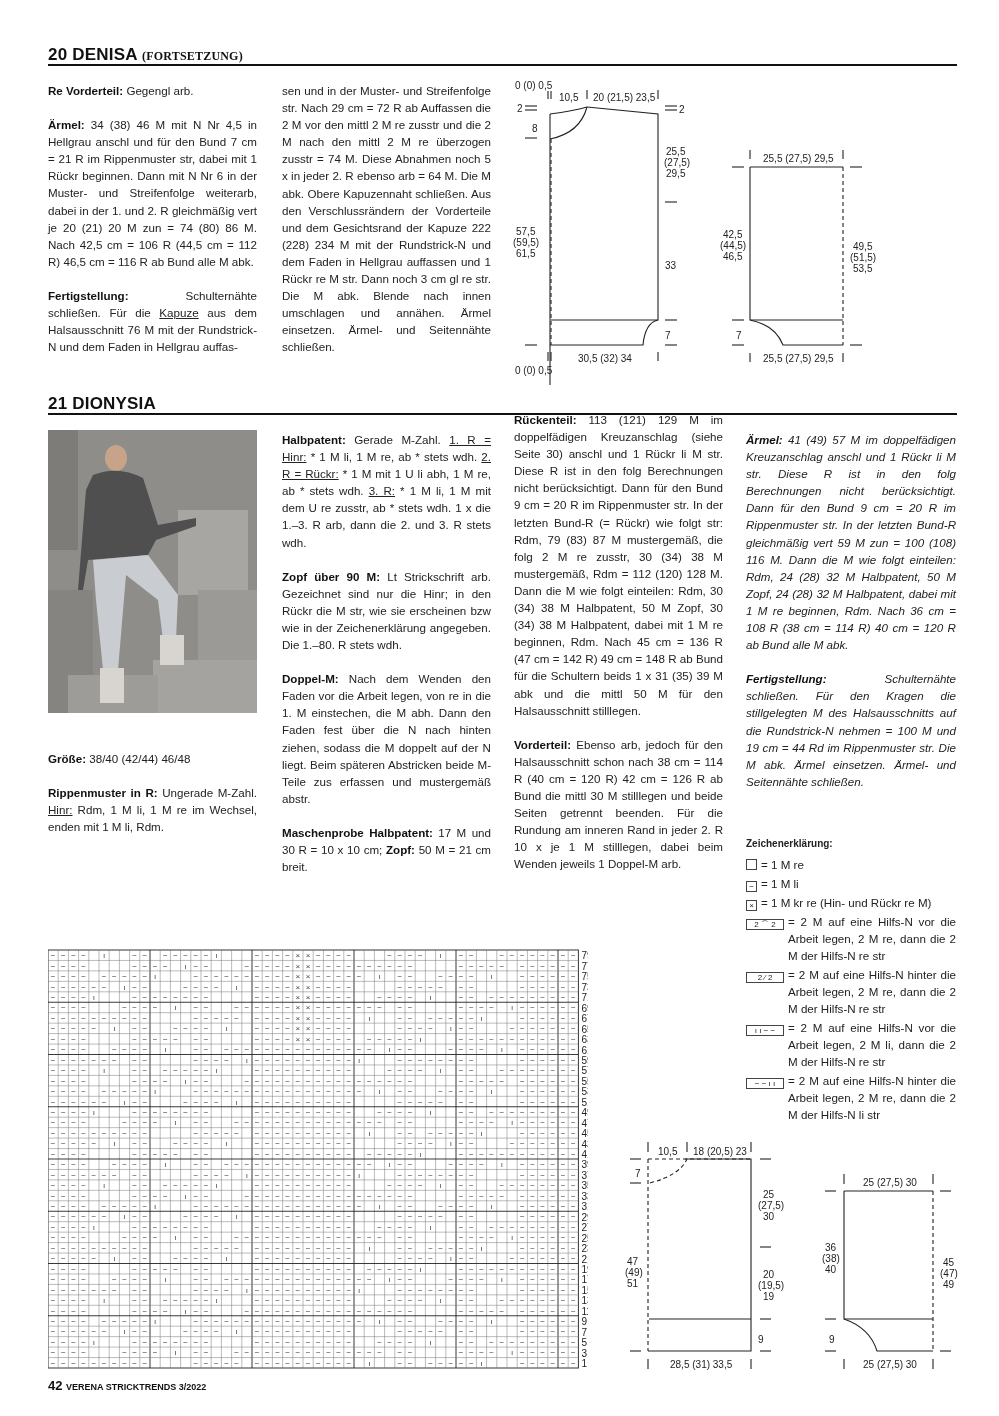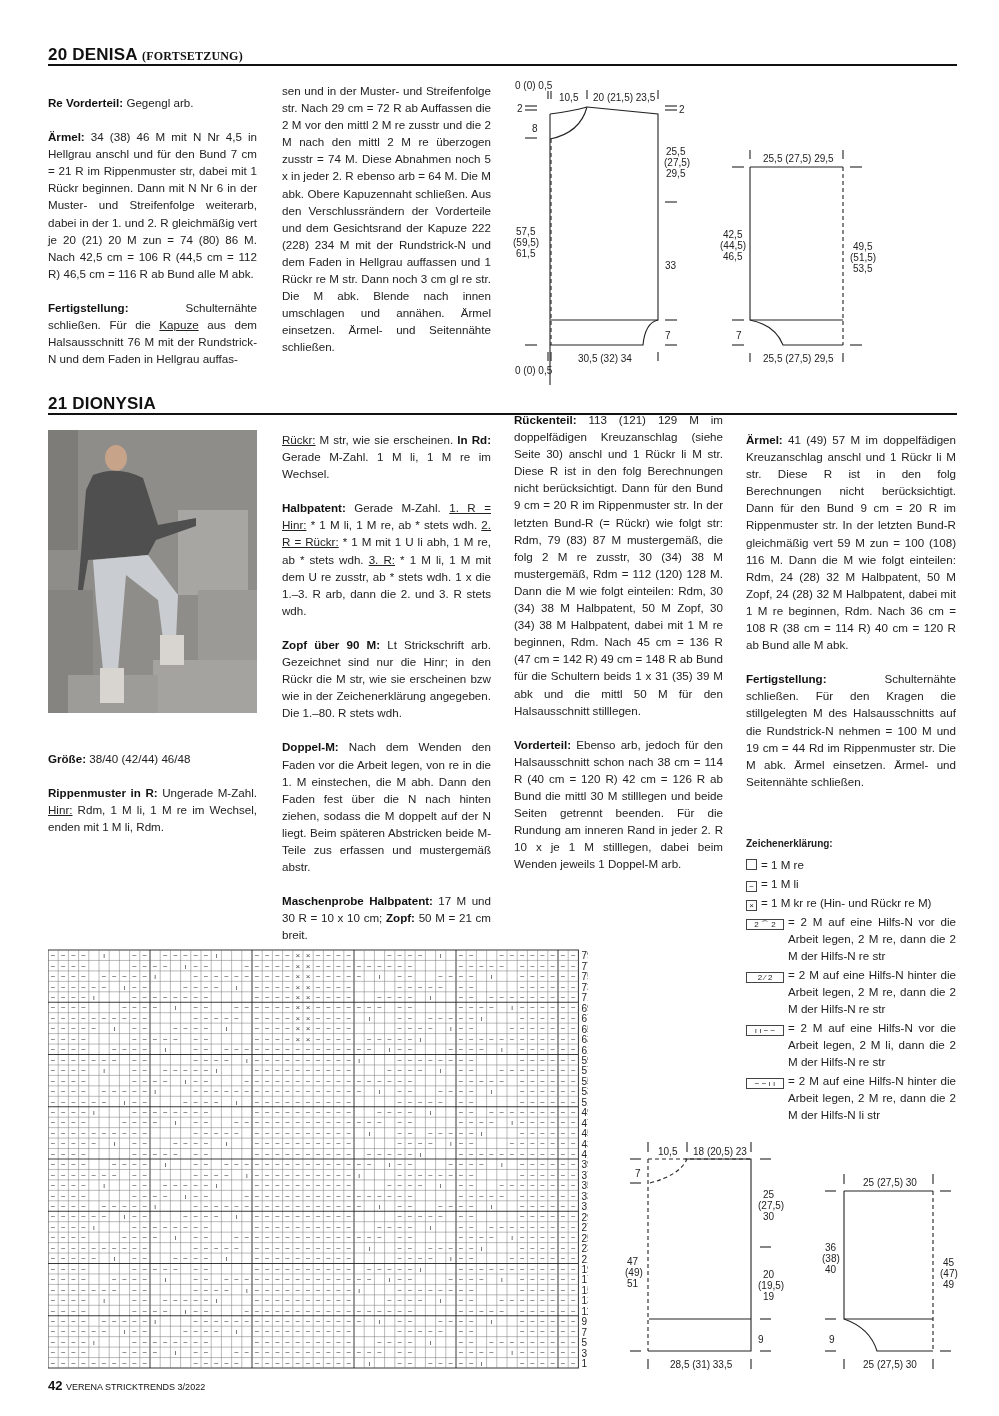--- a/index.html
+++ b/index.html
@@ -13,33 +13,33 @@
   .col p { margin:0 0 17px 0; }
   .col b { color:#111; }
   .col u { text-decoration:underline; }
   .photo { position:absolute; left:48px; top:430px; width:209px; height:283px;
            background:linear-gradient(160deg,#8a8a86 0%,#a5a5a0 30%,#7e7e7a 55%,#9c9c97 80%,#6f6f6b 100%); overflow:hidden; }
   .legend-row { display:flex; font-size:11.6px; line-height:17px; margin-bottom:2px; }
   .legend-sym { flex:0 0 auto; margin-right:4px; }
   .legend-txt { flex:1 1 auto; text-align:justify; }
   .sym { display:inline-block; border:1px solid #444; height:9px; vertical-align:-1px; position:relative; font-size:8px; line-height:9px; text-align:center; }
   .footer { position:absolute; left:48px; top:1378px; font-size:13px; font-weight:bold; color:#111; }
-  .footer .pub { font-size:9px; font-weight:normal; }
+  .footer .pub { font-size:9px; font-weight:bold; }
   svg text { font-family:"Liberation Sans", sans-serif; }
 </style>
 </head>
 <body>
 
 <div class="section-title" style="top:45px;">
   <span>20 DENISA</span>
   <span class="sub">(FORTSETZUNG)</span>
 </div>
 <div class="rule" style="top:64px;"></div>
 
-<div class="col" style="left:48px; top:82px; width:209px;margin-top:12px;">
+<div class="col" style="left:48px; top:82px; width:209px;">
   <p><b>Re Vorderteil:</b><span> Gegengl arb.</span></p>
   <p><b>Ärmel:</b><span> 34 (38) 46 M mit N Nr 4,5 in Hellgrau anschl und für den Bund 7 cm = 21 R im Rippenmuster str, dabei mit 1 Rückr beginnen. Dann mit N Nr 6 in der Muster- und Streifenfolge weiterarb, dabei in der 1. und 2. R gleichmäßig vert je 20 (21) 20 M zun = 74 (80) 86 M. Nach 42,5 cm = 106 R (44,5 cm = 112 R) 46,5 cm = 116 R ab Bund alle M abk.</span></p>
   <p><b>Fertigstellung:</b><span> Schulternähte schließen. Für die </span><u>Kapuze</u><span> aus dem Halsausschnitt 76 M mit der Rundstrick-N und dem Faden in Hellgrau auffas-</span></p>
 </div>
 
 <div class="col" style="left:282px; top:82px; width:209px;">
   <p>sen und in der Muster- und Streifenfolge str. Nach 29 cm = 72 R ab Auffassen die 2 M vor den mittl 2 M re zusstr und die 2 M nach den mittl 2 M re überzogen zusstr = 74 M. Diese Abnahmen noch 5 x in jeder 2. R ebenso arb = 64 M. Die M abk. Obere Kapuzennaht schließen. Aus den Verschlussrändern der Vorderteile und dem Gesichtsrand der Kapuze 222 (228) 234 M mit der Rundstrick-N und dem Faden in Hellgrau auffassen und 1 Rückr re M str. Dann noch 3 cm gl re str. Die M abk. Blende nach innen umschlagen und annähen. Ärmel einsetzen. Ärmel- und Seitennähte schließen.</p>
 </div>
 
 <svg class="abs" style="left:505px; top:75px;" width="460" height="310">
@@ -133,33 +133,32 @@
     <rect x="52" y="238" width="24" height="35" fill="#d8d4cf"></rect>
   </svg>
 </div>
 
 <div class="col" style="left:48px; top:718px; width:209px;margin-top:32px;">
   <p><b>Größe:</b><span> 38/40 (42/44) 46/48</span></p>
   <p><b>Rippenmuster in R:</b><span> Ungerade M-Zahl. </span><u>Hinr:</u><span> Rdm, 1 M li, 1 M re im Wechsel, enden mit 1 M li, Rdm.</span></p>
 </div>
 
 <div class="col" style="left:282px; top:431px; width:209px;">
-  <p><u>Rückr:</u><span> M str, wie sie erscheinen. </span><b>In Rd:</b><span> Gerade M-Zahl. 1 M li, 1 M re im Wechsel.</span></p>
   <p><b>Halbpatent:</b><span> Gerade M-Zahl. </span><u>1. R = Hinr:</u><span> * 1 M li, 1 M re, ab * stets wdh. </span><u>2. R = Rückr:</u><span> * 1 M mit 1 U li abh, 1 M re, ab * stets wdh. </span><u>3. R:</u><span> * 1 M li, 1 M mit dem U re zusstr, ab * stets wdh. 1 x die 1.–3. R arb, dann die 2. und 3. R stets wdh.</span></p>
   <p><b>Zopf über 90 M:</b><span> Lt Strickschrift arb. Gezeichnet sind nur die Hinr; in den Rückr die M str, wie sie erscheinen bzw wie in der Zeichenerklärung angegeben. Die 1.–80. R stets wdh.</span></p>
   <p><b>Doppel-M:</b><span> Nach dem Wenden den Faden vor die Arbeit legen, von re in die 1. M einstechen, die M abh. Dann den Faden fest über die N nach hinten ziehen, sodass die M doppelt auf der N liegt. Beim späteren Abstricken beide M-Teile zus erfassen und mustergemäß abstr.</span></p>
   <p><b>Maschenprobe Halbpatent:</b><span> 17 M und 30 R = 10 x 10 cm; </span><b>Zopf:</b><span> 50 M = 21 cm breit.</span></p>
 </div>
 
 <div class="col" style="left:514px; top:411px; width:209px;">
   <p><b>Rückenteil:</b><span> 113 (121) 129 M im doppelfädigen Kreuzanschlag (siehe Seite 30) anschl und 1 Rückr li M str. Diese R ist in den folg Berechnungen nicht berücksichtigt. Dann für den Bund 9 cm = 20 R im Rippenmuster str. In der letzten Bund-R (= Rückr) wie folgt str: Rdm, 79 (83) 87 M mustergemäß, die folg 2 M re zusstr, 30 (34) 38 M mustergemäß, Rdm = 112 (120) 128 M. Dann die M wie folgt einteilen: Rdm, 30 (34) 38 M Halbpatent, 50 M Zopf, 30 (34) 38 M Halbpatent, dabei mit 1 M re beginnen, Rdm. Nach 45 cm = 136 R (47 cm = 142 R) 49 cm = 148 R ab Bund für die Schultern beids 1 x 31 (35) 39 M abk und die mittl 50 M für den Halsausschnitt stilllegen.</span></p>
   <p><b>Vorderteil:</b><span> Ebenso arb, jedoch für den Halsausschnitt schon nach 38 cm = 114 R (40 cm = 120 R) 42 cm = 126 R ab Bund die mittl 30 M stilllegen und beide Seiten getrennt beenden. Für die Rundung am inneren Rand in jeder 2. R 10 x je 1 M stilllegen, dabei beim Wenden jeweils 1 Doppel-M arb.</span></p>
 </div>
 
-<div class="col" style="left:746px; top:431px; width:210px;">
+<div class="col" style="left:746px; top:431px; width:210px;font-style:italic;">
   <p><b>Ärmel:</b><span> 41 (49) 57 M im doppelfädigen Kreuzanschlag anschl und 1 Rückr li M str. Diese R ist in den folg Berechnungen nicht berücksichtigt. Dann für den Bund 9 cm = 20 R im Rippenmuster str. In der letzten Bund-R gleichmäßig vert 59 M zun = 100 (108) 116 M. Dann die M wie folgt einteilen: Rdm, 24 (28) 32 M Halbpatent, 50 M Zopf, 24 (28) 32 M Halbpatent, dabei mit 1 M re beginnen, Rdm. Nach 36 cm = 108 R (38 cm = 114 R) 40 cm = 120 R ab Bund alle M abk.</span></p>
   <p><b>Fertigstellung:</b><span> Schulternähte schließen. Für den Kragen die stillgelegten M des Halsausschnitts auf die Rundstrick-N nehmen = 100 M und 19 cm = 44 Rd im Rippenmuster str. Die M abk. Ärmel einsetzen. Ärmel- und Seitennähte schließen.</span></p>
 </div>
 
 <div class="abs" style="left:746px; top:835px; width:210px;">
   <div style="font-weight:bold; font-size:10px; line-height:17px; margin-bottom:4px;">Zeichenerklärung:</div>
   <div id="legend-rows">
       <div class="legend-row">
         <span class="legend-sym"><span class="sym" style="width:9px"></span></span>
         <span class="legend-txt">= 1 M re</span>

